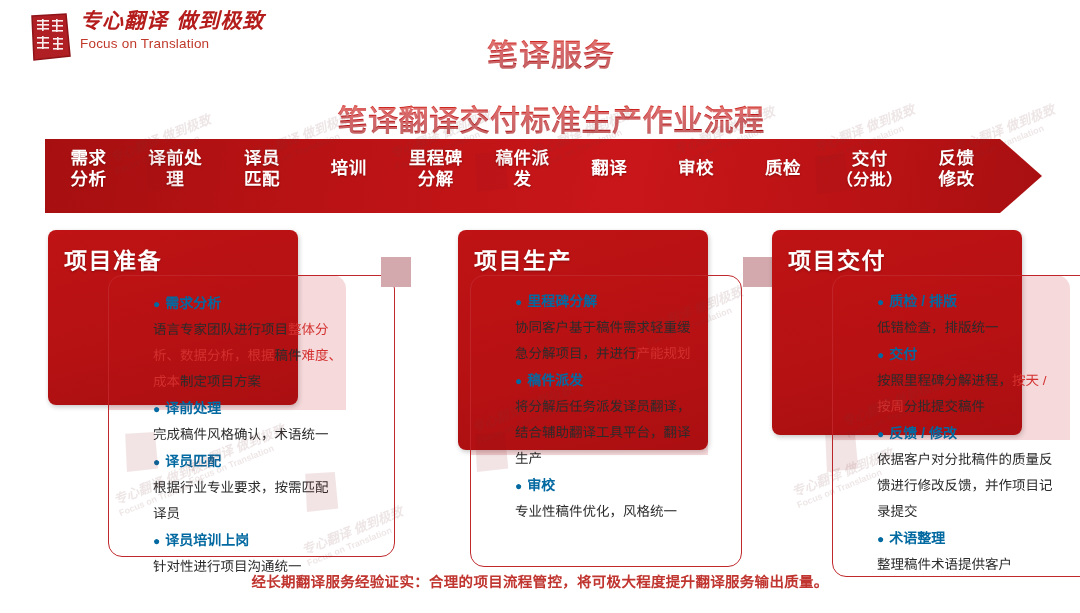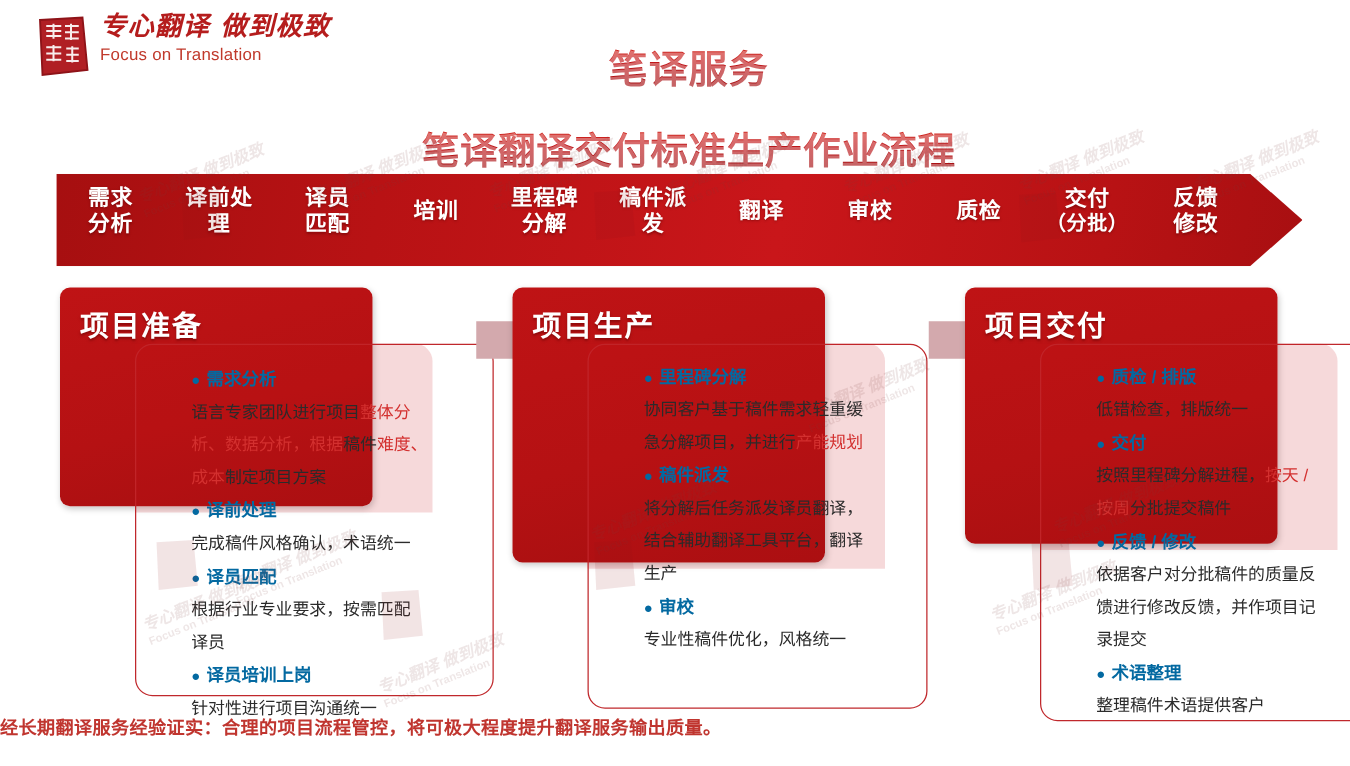--- a/index.html
+++ b/index.html
@@ -95,21 +95,21 @@
   .bullet-line .dot{font-size:12px;margin-right:5px;}
   .desc{color:#2b2b2b;font-size:13.5px;}
   .hl{color:#d3302f;}
 
   .mauve{
     position:absolute;background:#d3a9ad;
   }
 
   
   .footer{
-    position:absolute;left:0;top:570px;width:1080px;text-align:left;
+    position:absolute;left:0;top:570px;width:1080px;text-align:center;
     color:#c0352f;font-size:14.5px;font-weight:600;letter-spacing:.3px;
   }
 
   
   .wm{
     position:absolute;pointer-events:none;user-select:none;
     color:rgba(120,60,60,.13);font-weight:700;white-space:nowrap;
   }
   .wm .l1{font-size:13px;display:block;font-style:italic;}
   .wm .l2{font-size:9px;display:block;}
@@ -221,21 +221,21 @@
           <div class="desc"><span>完成稿件风格确认，术语统一</span></div>
           <div class="bullet-line"><span class="dot">●</span><span>译员匹配</span></div>
           <div class="desc"><span>根据行业专业要求，按需匹配</span></div>
           <div class="desc"><span>译员</span></div>
           <div class="bullet-line"><span class="dot">●</span><span>译员培训上岗</span></div>
           <div class="desc"><span>针对性进行项目沟通统一</span></div>
         </div>
       </div>
       <div class="card" style="left: 410px; top: 230px; width: 340px; height: 345px;">
         <div class="mauve" style="left: -29px; top: 27px; width: 30px; height: 30px;"></div>
-        <div class="redblock" style="width: 250px; height: 220px;">
+        <div class="redblock" style="width: 250px; height: 220px; margin-left: 48px;">
           <div class="hdr">项目生产</div>
         </div>
         <div class="panel" style="left: 60px; top: 45px; width: 270px; height: 290px;"></div>
         <div class="panel-tint" style="left: 60px; top: 45px; width: 238px; height: 180px;"></div>
         <div class="body" style="left: 105px; top: 58px; width: 230px;">
           <div class="bullet-line"><span class="dot">●</span><span>里程碑分解</span></div>
           <div class="desc"><span>协同客户基于稿件需求轻重缓</span></div>
           <div class="desc"><span>急分解项目，并进行</span><span class="hl">产能规划</span></div>
           <div class="bullet-line"><span class="dot">●</span><span>稿件派发</span></div>
           <div class="desc"><span>将分解后任务派发译员翻译，</span></div>

